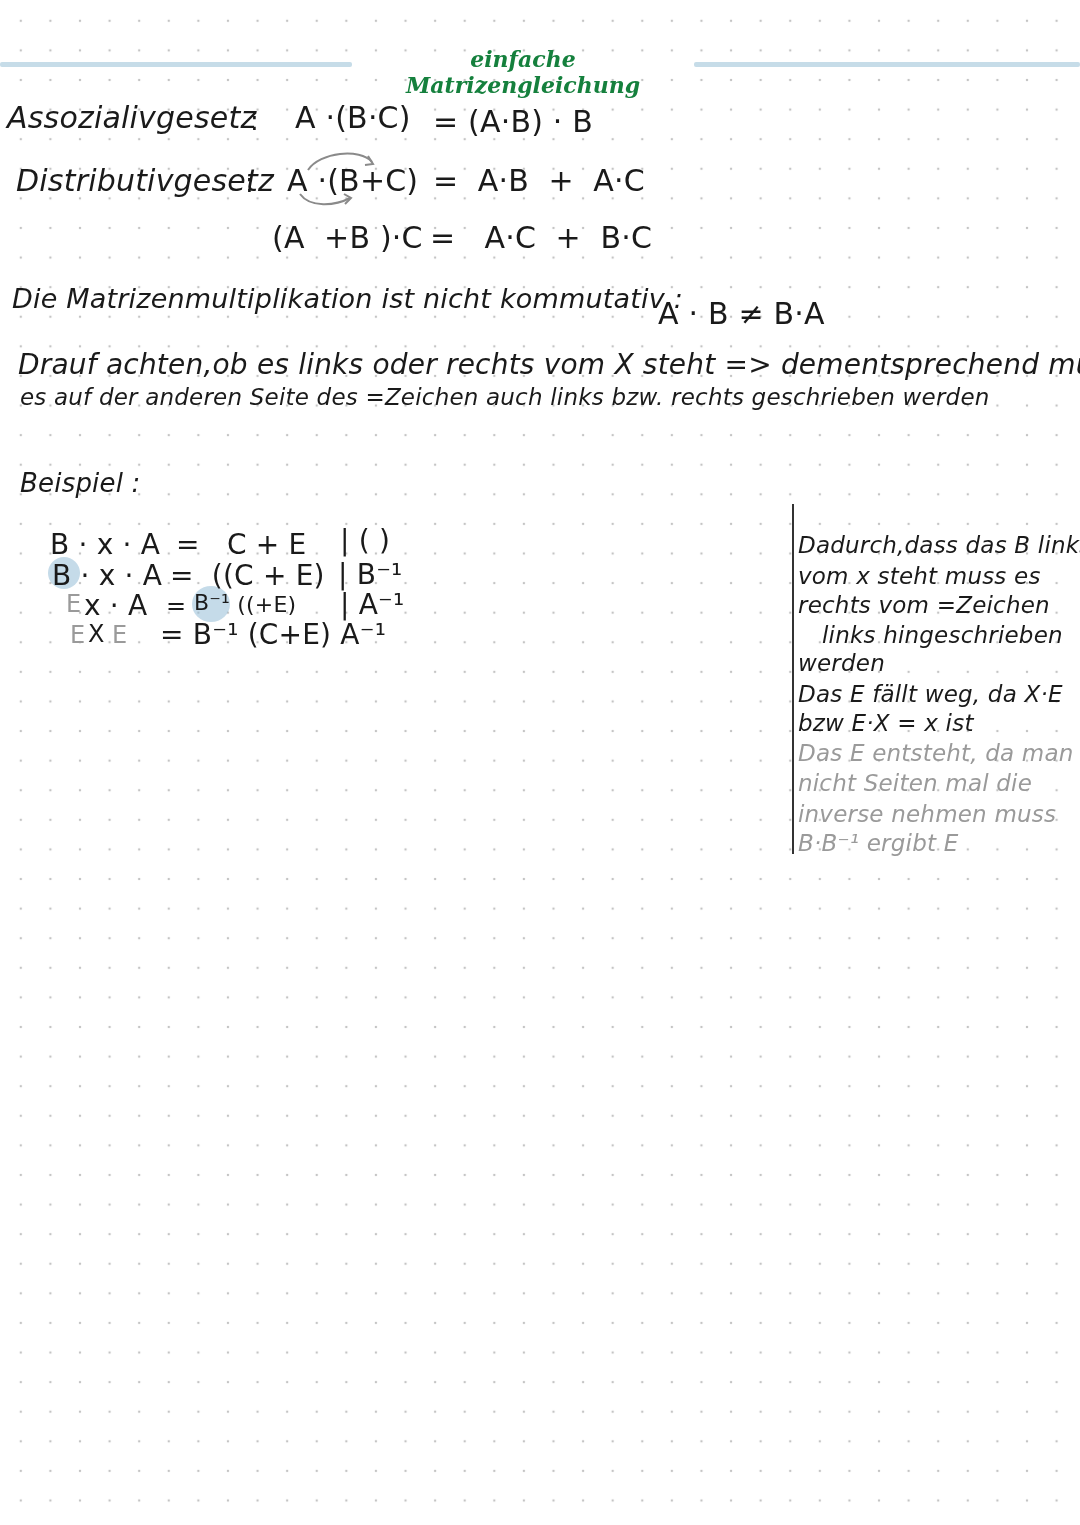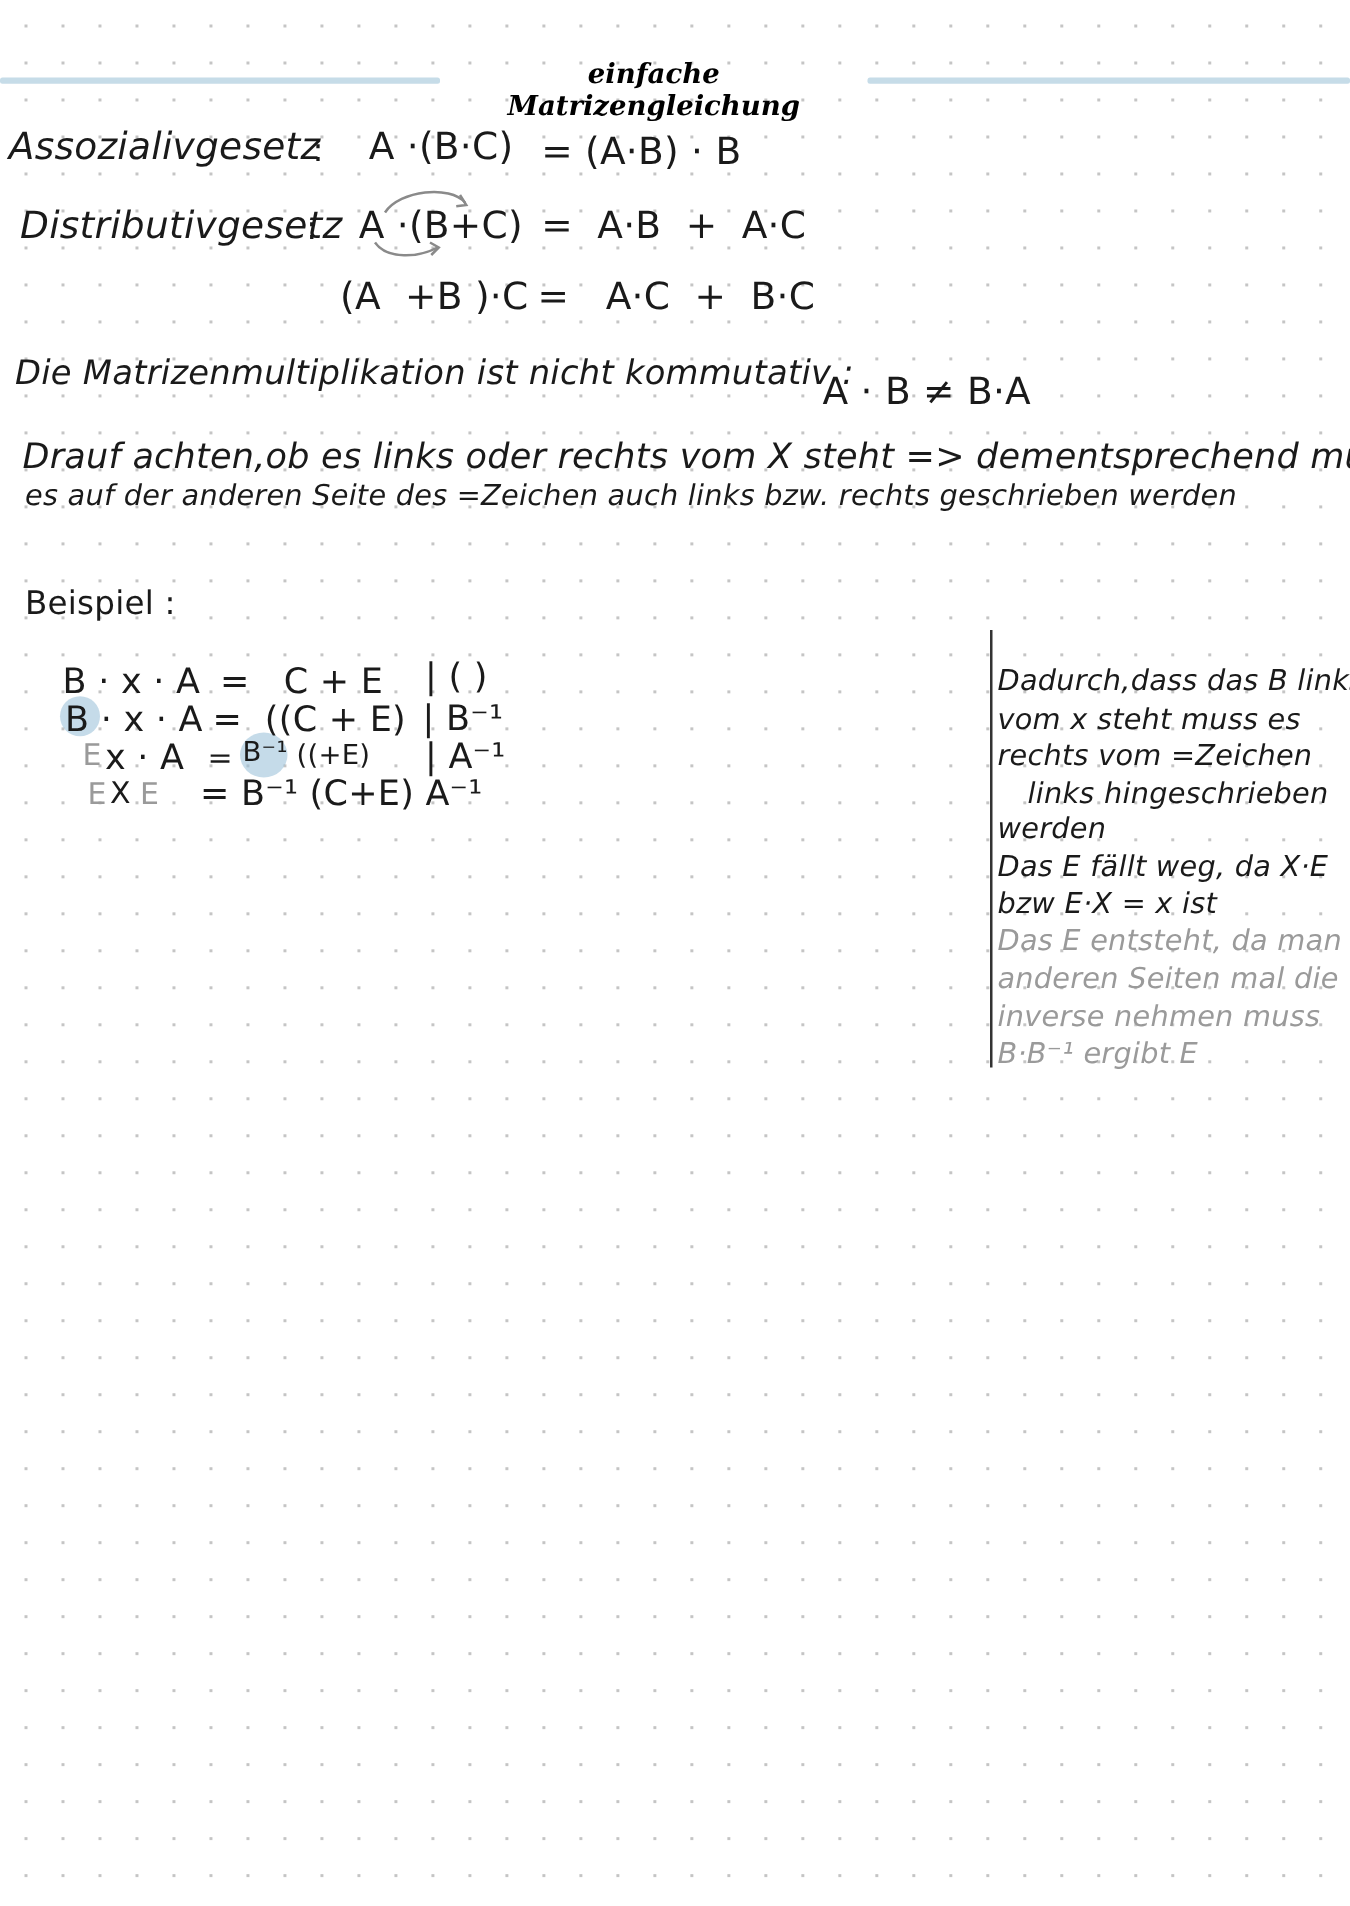--- a/index.html
+++ b/index.html
@@ -12,29 +12,29 @@
       font-family: "DejaVu Sans", sans-serif;
       color: #1a1a1a;
     }
     .hand { font-family: "DejaVu Sans", sans-serif; font-weight: normal; letter-spacing: 0.2px; }
     .rule { position: absolute; top: 62px; height: 5px; background: #c6dce8; border-radius: 2px; }
     .rule.left { left: 0; width: 352px; }
     .rule.right { left: 694px; width: 386px; }
     .title {
       position: absolute; top: 46px; left: 352px; width: 342px; text-align: center;
       font-family: "DejaVu Serif", serif; font-style: italic; font-weight: bold;
-      font-size: 22px; color: #000000;
+      font-size: 22px; color: #15803d;
     }
     .law-label { position: absolute; font-size: 30px; font-style: italic; }
     .colon { position: absolute; font-size: 26px; }
     .formula { position: absolute; font-size: 30px; white-space: pre; }
     .arc { position: absolute; }
     .line-text { position: absolute; font-size: 27px; white-space: nowrap; font-style: italic; }
     .line-text.small { font-size: 23px; }
-    .example-label { position: absolute; left: 20px; top: 468px; font-size: 26px; }
+    .example-label { position: absolute; left: 20px; top: 468px; font-size: 26px; font-style: italic; }
     .eq { position: absolute; font-size: 28px; white-space: pre; }
     .grey { color: #9a9a9a; }
     .hl { position: absolute; border-radius: 50%; background: rgba(150, 190, 215, 0.55); }
     .side-bar { position: absolute; left: 792px; top: 504px; width: 2px; height: 350px; background: #333; }
     .side-line { position: absolute; left: 798px; font-size: 23px; white-space: nowrap; font-style: italic; }
     .side-line.grey { color: #9a9a9a; }
   </style>
 </head>
 <body>
 
@@ -98,16 +98,16 @@
 <div class="side-bar"></div>
 <div>
   <div class="side-line hand" style="top:532px;">Dadurch,dass das B links</div>
   <div class="side-line hand" style="top:563px;">vom x steht muss es</div>
   <div class="side-line hand" style="top:592px;">rechts vom =Zeichen</div>
   <div class="side-line hand" style="top:622px;margin-left:24px;">links hingeschrieben</div>
   <div class="side-line hand" style="top:650px;">werden</div>
   <div class="side-line hand" style="top:681px;">Das E fällt weg, da X·E</div>
   <div class="side-line hand" style="top:710px;">bzw E·X  = x ist</div>
   <div class="side-line hand grey" style="top:740px;">Das E entsteht, da man auf</div>
-  <div class="side-line hand grey" style="top:770px;">anderen  Seiten mal die</div>
+  <div class="side-line hand grey" style="top:770px;">nicht  Seiten mal die</div>
   <div class="side-line hand grey" style="top:801px;text-align:center;">inverse nehmen muss</div>
   <div class="side-line hand grey" style="top:830px;">B·B⁻¹  ergibt  E</div>
 </div>
 
 </body></html>

